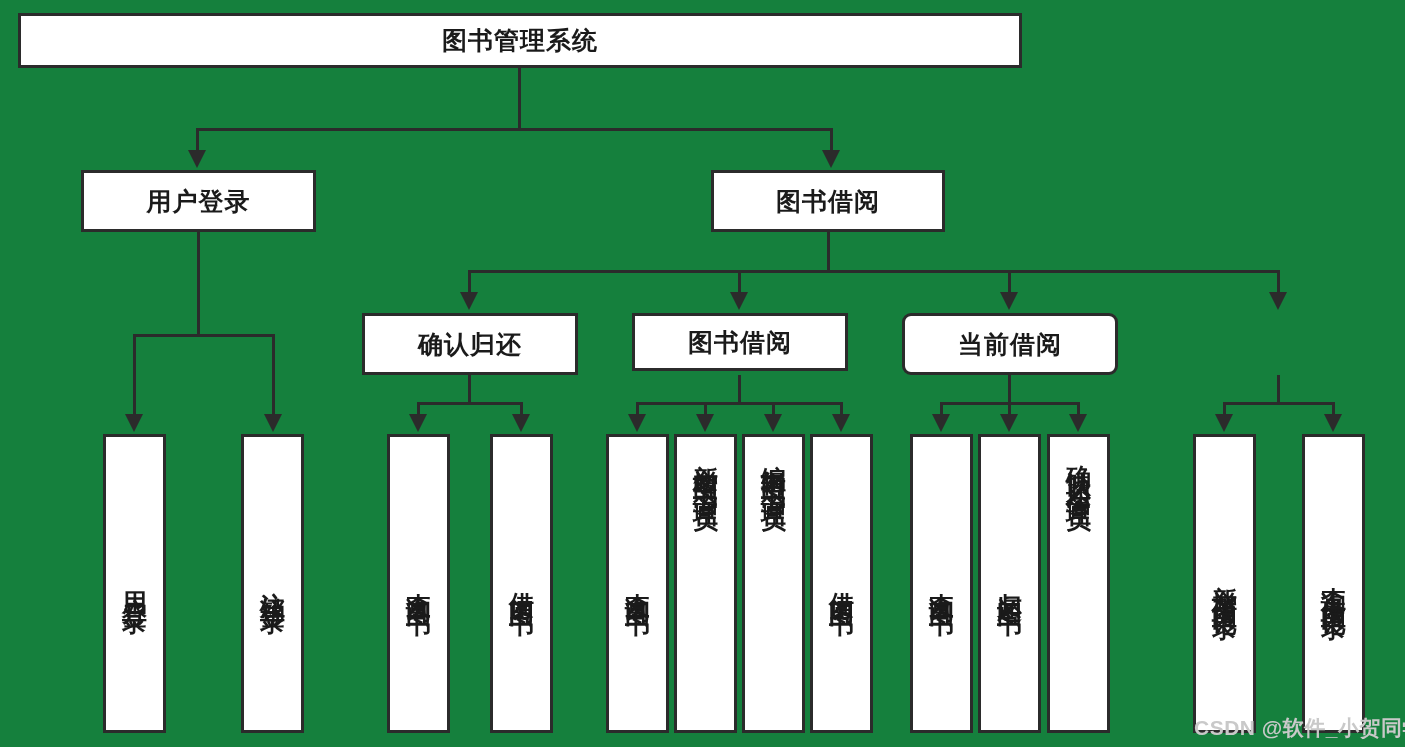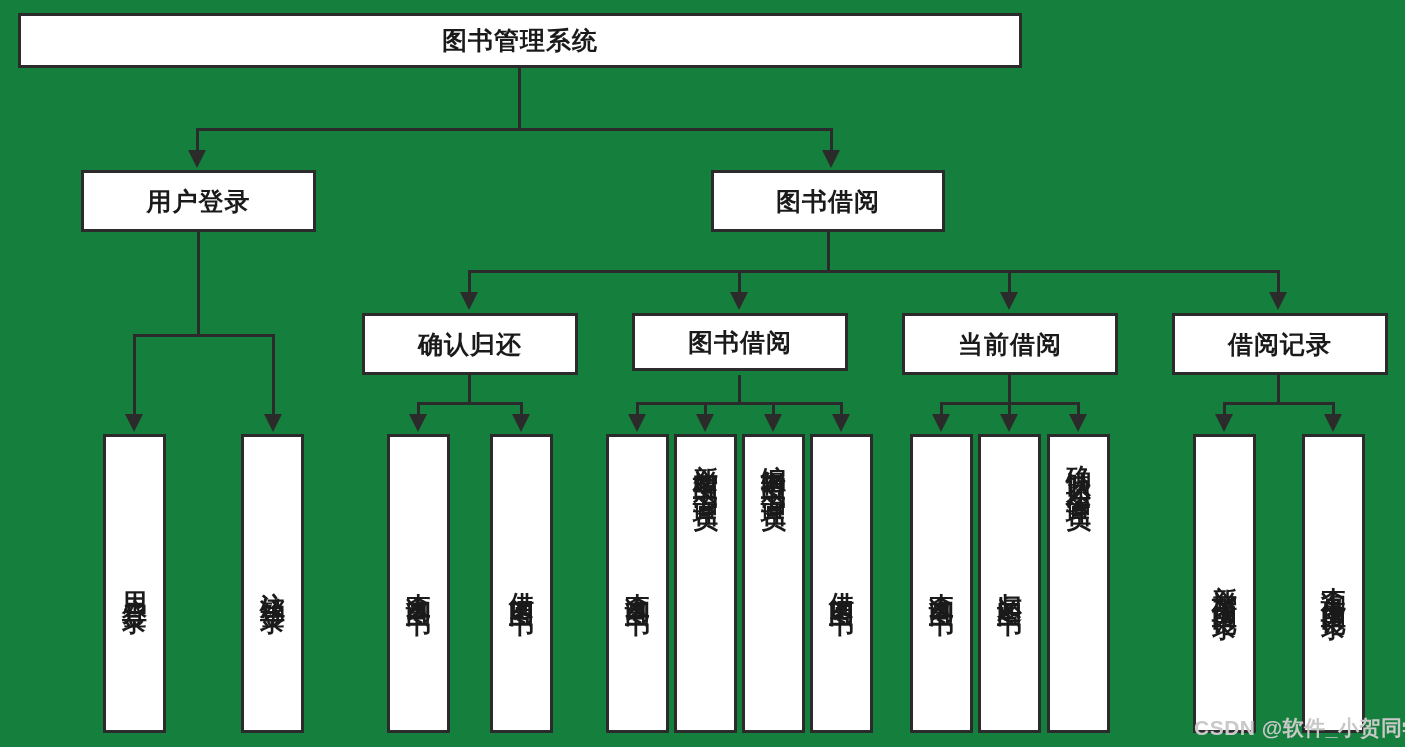--- a/index.html
+++ b/index.html
@@ -111,25 +111,22 @@
   <div class="arrow" style="left:1000px; top:292px;"></div>
   <div class="ln vline" style="left:1277px; top:270px; width:3px; height:24px;"></div>
   <div class="arrow" style="left:1269px; top:292px;"></div>
 
   <div class="node h" style="left:362px; top:313px; width:216px; height:62px;">
     <span>确认归还</span>
   </div>
   <div class="node h" style="left:632px; top:313px; width:216px; height:58px;">
     <span>图书借阅</span>
   </div>
-  <div class="node h" style="left:902px; top:313px; width:216px; height:62px;">
+  <div class="node h" style="left:902px; top:313px; width:216px; height:62px;border-radius:9px;">
     <span>当前借阅</span>
-  </div>
-  <div class="node h" style="left:1172px; top:313px; width:216px; height:62px;">
-    <span>借阅记录</span>
   </div>
 
   <div class="ln vline" style="left:468px; top:375px; width:3px; height:29px;"></div>
   <div class="ln hline" style="left:417px; top:402px; width:106px; height:3px;"></div>
   <div class="ln vline" style="left:417px; top:402px; width:3px; height:14px;"></div>
   <div class="arrow" style="left:409px; top:414px;"></div>
   <div class="ln vline" style="left:520px; top:402px; width:3px; height:14px;"></div>
   <div class="arrow" style="left:512px; top:414px;"></div>
 
   <div class="ln vline" style="left:738px; top:375px; width:3px; height:29px;"></div>

